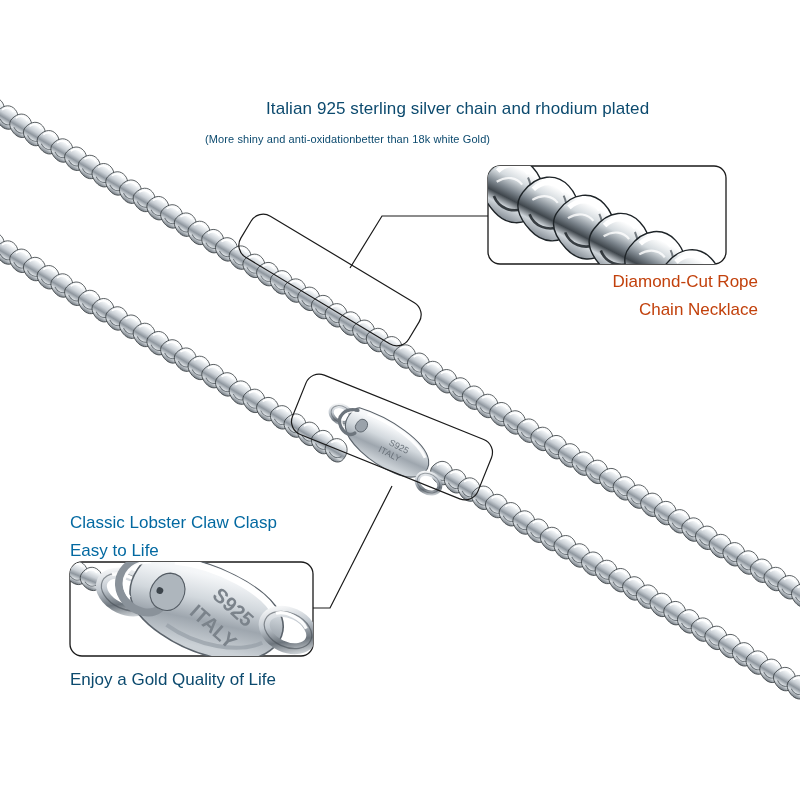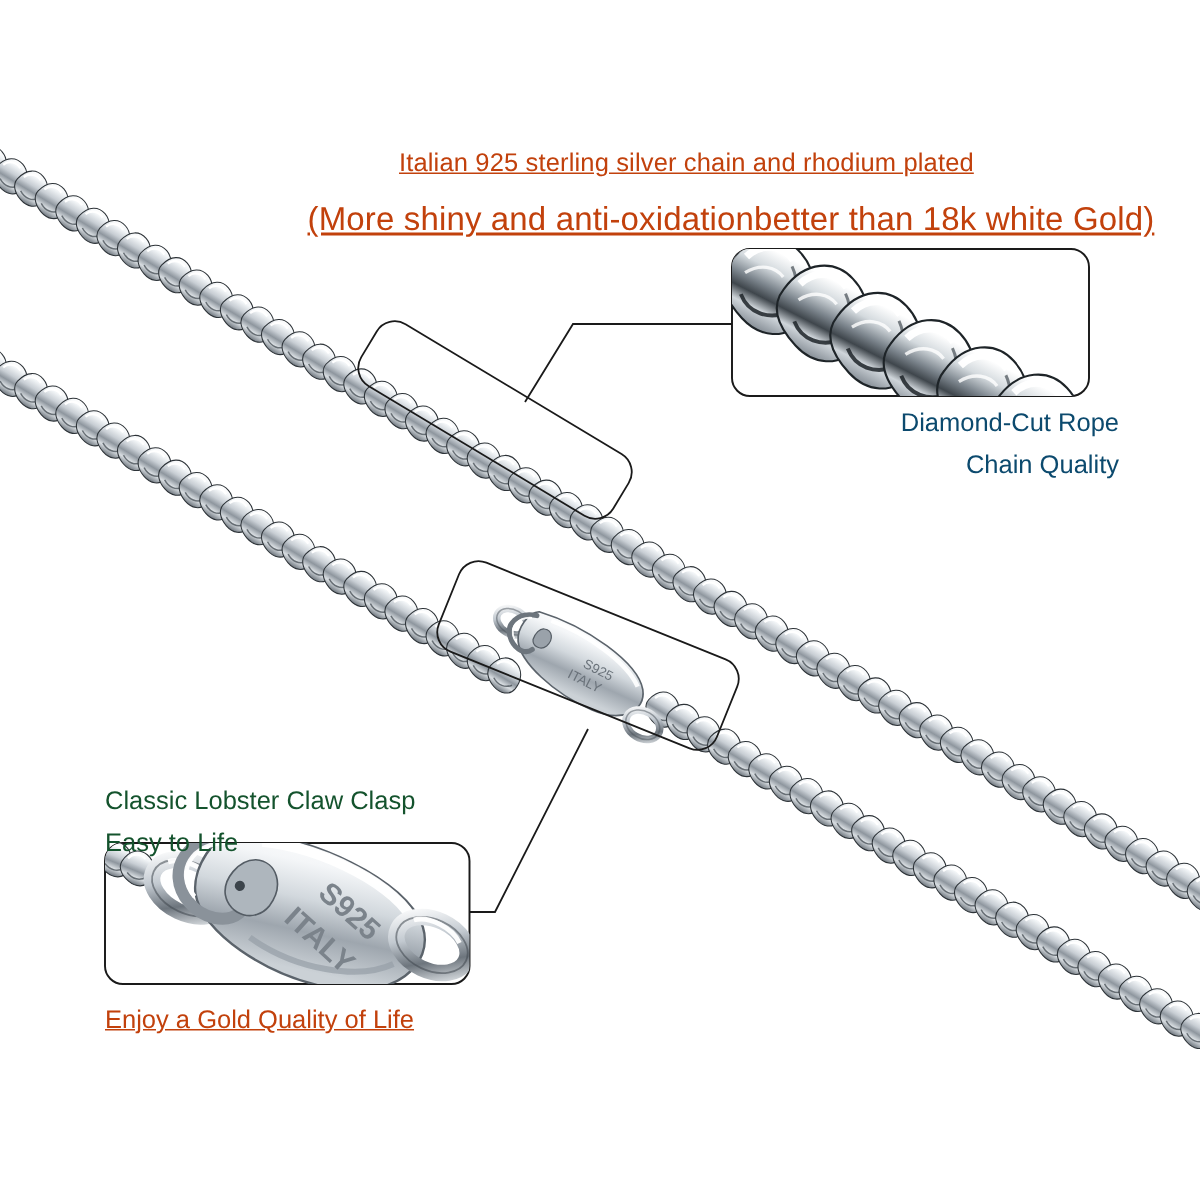--- a/index.html
+++ b/index.html
@@ -7,29 +7,29 @@
   body{
     width:800px;height:800px;
     background:#ffffff;
     font-family:"Liberation Sans", sans-serif;
     color:#111;
     overflow:hidden;
   }
   #stage{position:relative;width:800px;height:800px;background:#fff;}
 
   
-  .txt{position:absolute;white-space:nowrap;color:#c2410c;text-decoration:underline;}
+  .txt{position:absolute;white-space:nowrap;color:#0c4a6e;}
   #hdr1{left:266px;top:99px;font-size:17px;letter-spacing:.1px;}
-  #hdr2{left:205px;top:133px;font-size:22px;letter-spacing:.1px;}
-
-  #lblRope{position:absolute;left:524px;top:268px;width:222px;text-align:right;
-           font-size:17px;line-height:28px;color:#0c4a6e;}
-
-  #lblClasp{position:absolute;left:70px;top:520px;width:330px;text-align:left;
-            font-size:17px;line-height:28px;color:#14532d;}
+  #hdr2{left:205px;top:133px;font-size:11px;letter-spacing:.1px;}
+
+  #lblRope{position:absolute;left:536px;top:268px;width:222px;text-align:right;
+           font-size:17px;line-height:28px;color:#c2410c;}
+
+  #lblClasp{position:absolute;left:70px;top:509px;width:330px;text-align:left;
+            font-size:17px;line-height:28px;color:#0369a1;}
 
   #lblEnjoy{left:70px;top:670px;font-size:17px;}
 
   
   #art{position:absolute;left:0;top:0;width:800px;height:800px;}
 </style>
 </head>
 <body>
 
 <div id="stage">
@@ -325,21 +325,21 @@
       </g>
     </g>
 
   </svg>
 
   <div class="txt" id="hdr1">Italian 925 sterling silver chain and rhodium plated</div>
   <div class="txt" id="hdr2">(More shiny and anti-oxidationbetter than 18k white Gold)</div>
 
   <div id="lblRope">
     <div>Diamond-Cut Rope</div>
-    <div>Chain Quality</div>
+    <div>Chain Necklace</div>
   </div>
 
   <div id="lblClasp">
     <div>Classic Lobster Claw Clasp</div>
     <div>Easy to Life</div>
   </div>
 
   <div class="txt" id="lblEnjoy">Enjoy a Gold Quality of Life</div>
 
 </div>

